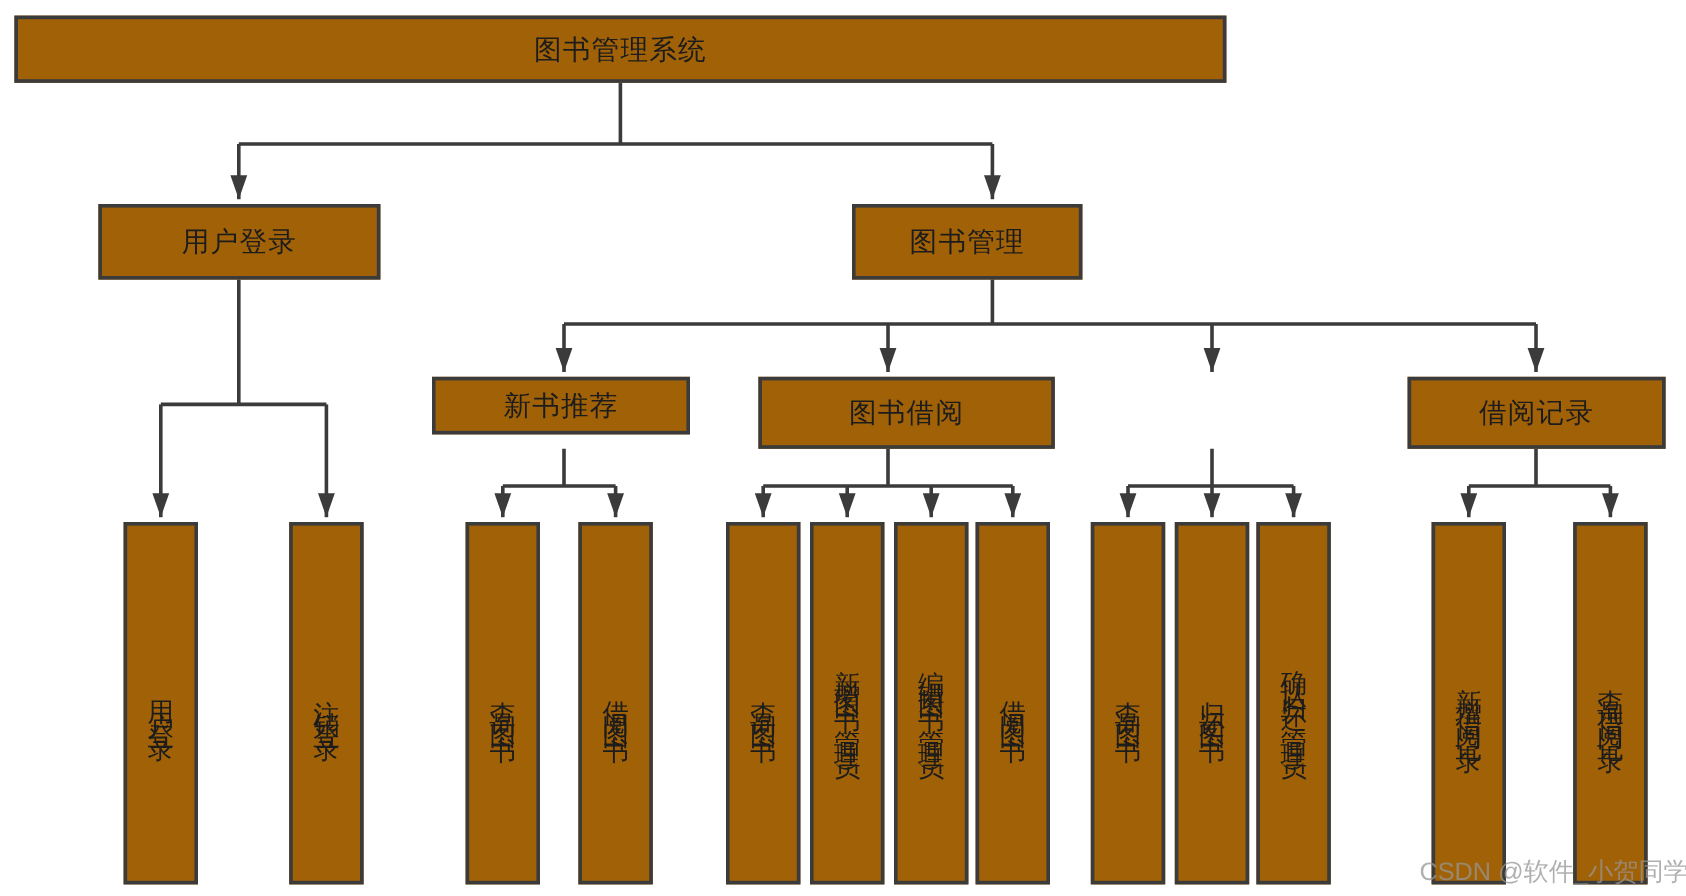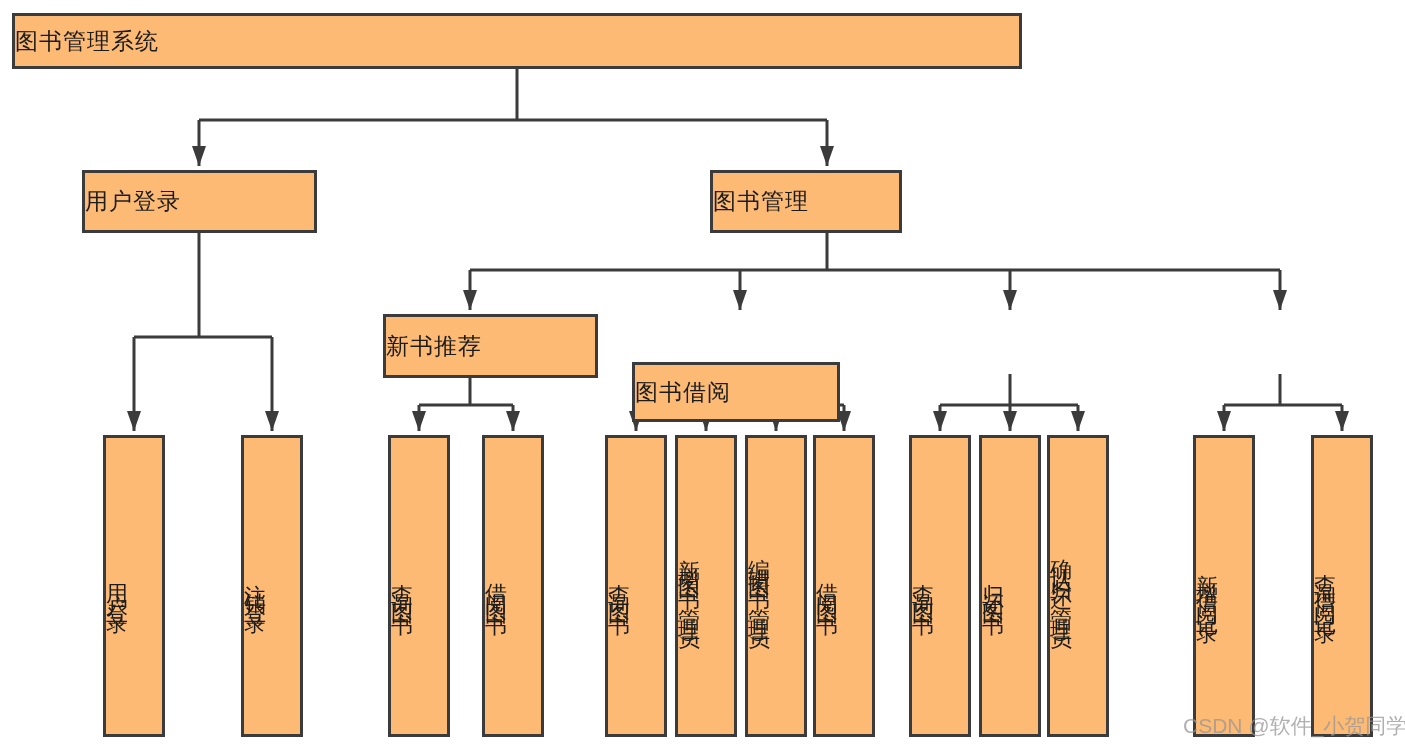--- a/index.html
+++ b/index.html
@@ -7,25 +7,25 @@
     position:relative;
     width:1405px; height:747px;
     background:#ffffff;
     font-family:"Liberation Sans", sans-serif;
     overflow:hidden;
   }
   #wires { position:absolute; left:0; top:0; z-index:1; }
   .box {
     position:absolute;
     box-sizing:border-box;
-    background:#fdba74;
+    background:#a16207;
     border:3px solid #3b3b3b;
     display:flex;
     align-items:center;
-    justify-content:flex-start;
+    justify-content:center;
     color:#1c1c1c;
     z-index:2;
   }
   .hlabel { font-size:23px; letter-spacing:1px; white-space:nowrap; }
   .vlabel {
     writing-mode:vertical-rl;
     text-orientation:mixed;
     font-size:22px;
     line-height:1;
     letter-spacing:10px;
@@ -93,25 +93,28 @@
     <span class="hlabel">图书管理系统</span>
   </div>
 
   <div class="box" style="left:82px; top:170px; width:235px; height:63px;">
     <span class="hlabel">用户登录</span>
   </div>
   <div class="box" style="left:710px; top:170px; width:192px; height:63px;">
     <span class="hlabel">图书管理</span>
   </div>
 
-  <div class="box" style="left:383px; top:314px; width:215px; height:64px;">
+  <div class="box" style="left:360px; top:314px; width:215px; height:48px;">
     <span class="hlabel">新书推荐</span>
   </div>
-  <div class="box" style="left:632px; top:314px; width:208px; height:60px;margin-top:48px;">
+  <div class="box" style="left:632px; top:314px; width:247px; height:60px;">
     <span class="hlabel">图书借阅</span>
+  </div>
+  <div class="box" style="left:1173px; top:314px; width:215px; height:60px;">
+    <span class="hlabel">借阅记录</span>
   </div>
 
   <div class="box" style="left:103px; top:435px; width:62px; height:302px;">
     <span class="vlabel">用户登录</span>
   </div>
   <div class="box" style="left:241px; top:435px; width:62px; height:302px;">
     <span class="vlabel">注销登录</span>
   </div>
 
   <div class="box" style="left:388px; top:435px; width:62px; height:302px;">

